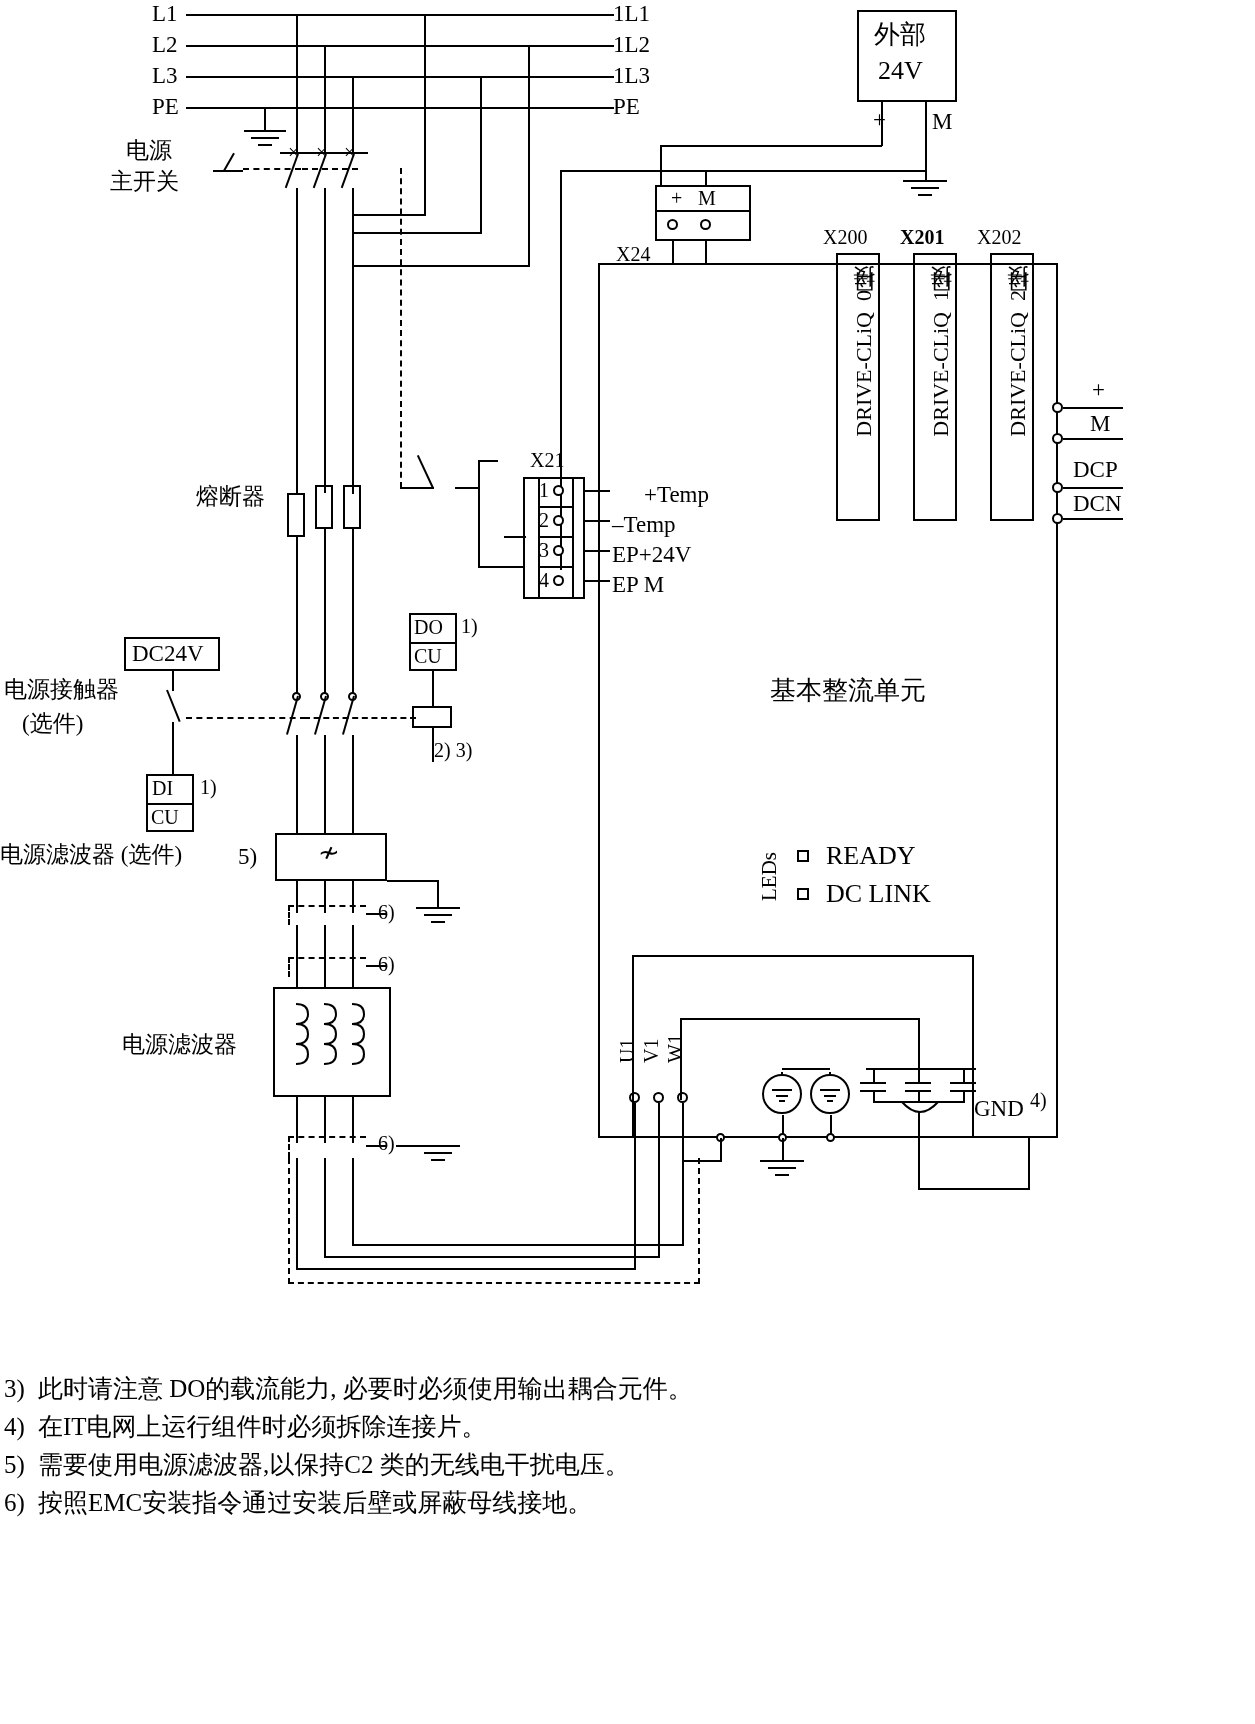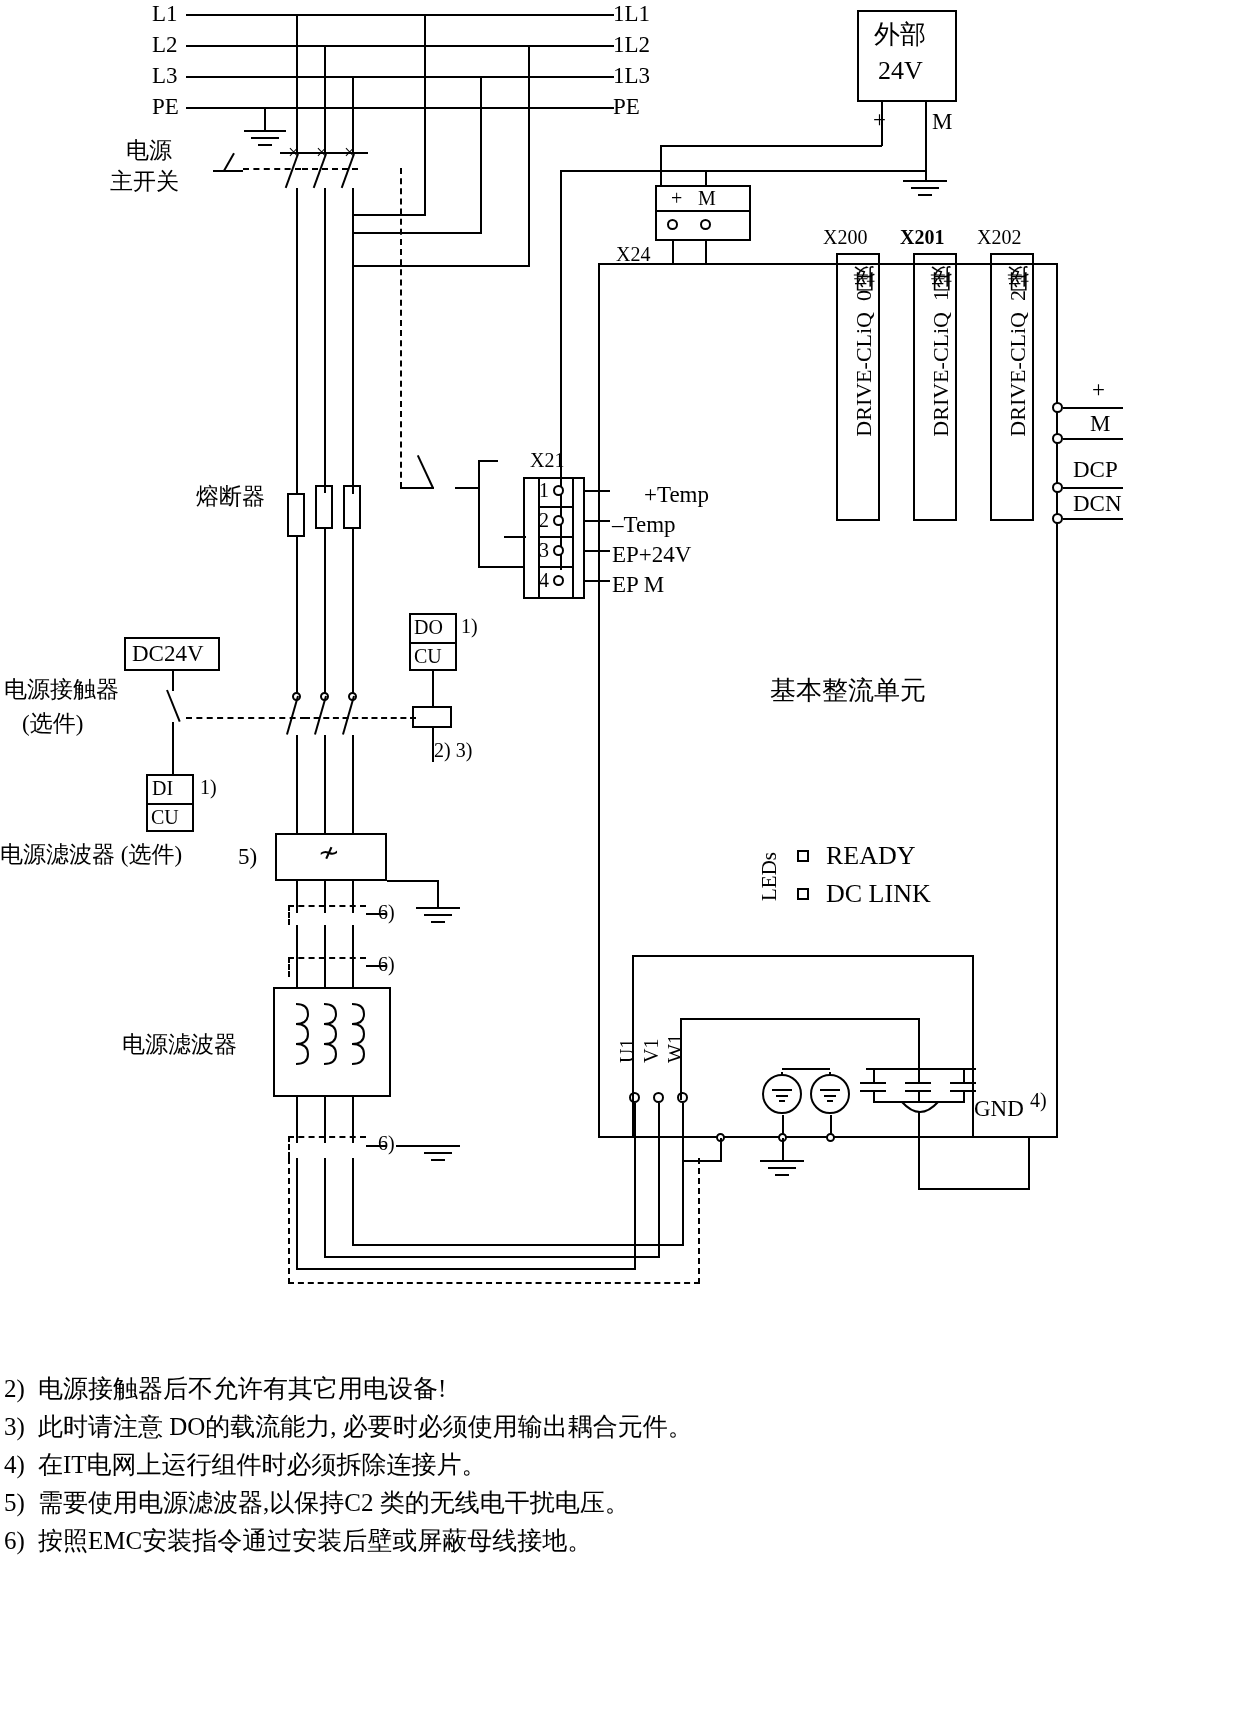--- a/index.html
+++ b/index.html
@@ -328,20 +328,19 @@
   <div class="ln h" style="left:682px;top:1160px;width:40px;"></div>
   <div class="ln v" style="left:720px;top:1138px;height:24px;"></div>
 
   <div class="vtext" style="left:757px;top:852px;font-size:21px;">LEDs</div>
   <div class="sq" style="left:797px;top:850px;"></div>
   <div class="sq" style="left:797px;top:888px;"></div>
   <div class="lbl big" style="left:826px;top:843px;">READY</div>
   <div class="lbl big" style="left:826px;top:881px;">DC LINK</div>
 
   <div class="notes">
-    <div><span class="nnum">2)</span><span>电源接触器后不允许有其它用电设备!</span></div>
     <div><span class="nnum">3)</span><span>此时请注意 DO的载流能力, 必要时必须使用输出耦合元件。</span></div>
     <div><span class="nnum">4)</span><span>在IT电网上运行组件时必须拆除连接片。</span></div>
     <div><span class="nnum">5)</span><span>需要使用电源滤波器,以保持C2 类的无线电干扰电压。</span></div>
     <div><span class="nnum">6)</span><span>按照EMC安装指令通过安装后壁或屏蔽母线接地。</span></div>
   </div>
 
 </div>
 
 </body></html>

